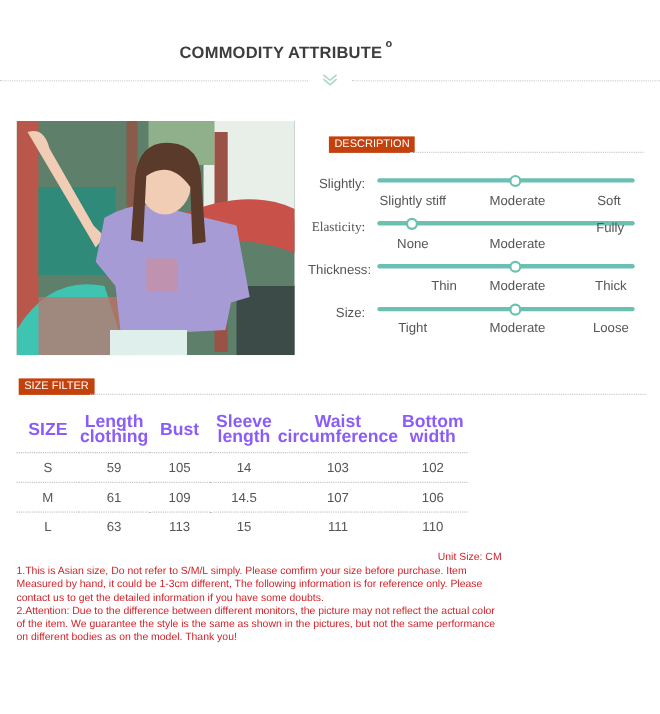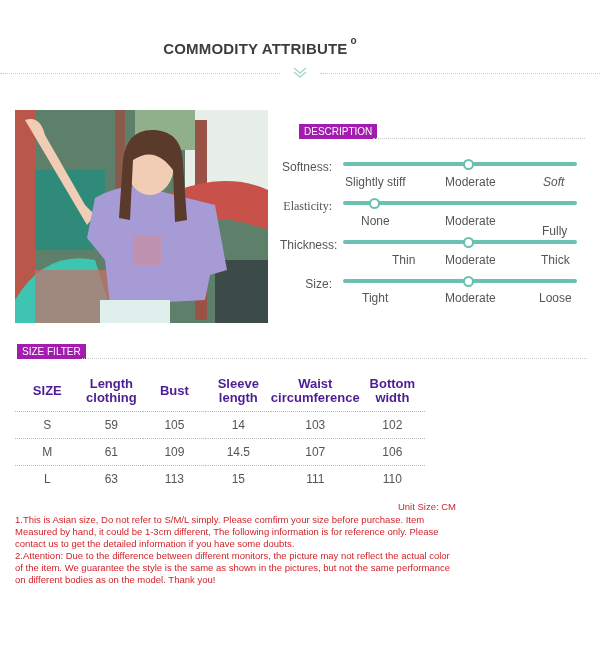--- a/index.html
+++ b/index.html
@@ -3,27 +3,27 @@
   <meta charset="utf-8">
   <style>
     html, body { margin:0; padding:0; background:#ffffff; }
     body { width:600px; height:649px; position:relative; overflow:hidden; font-family:"DejaVu Sans", sans-serif; color:#444; }
     .abs { position:absolute; }
     .title { left:0; width:520px; top:40px; text-align:center; font-family:"Liberation Sans", sans-serif; font-weight:bold; font-size:15px; color:#3d3d3d; letter-spacing:0.2px; }
     .title .deg { position:relative; top:-10px; font-size:10px; margin-left:3px; font-weight:bold; }
     .dotline { border-top:1px dotted #c9c9c9; height:0; }
     .chev { left:291px; top:67px; width:18px; height:12px; }
     .photo { left:15px; top:110px; width:253px; height:213px; overflow:hidden; }
-    .badge { background:#a21caf; color:#fff; font-family:"Liberation Sans", sans-serif; font-size:10px; padding:0 5px; height:15px; line-height:15px; }
+    .badge { background:#c2410c; color:#fff; font-family:"Liberation Sans", sans-serif; font-size:10px; padding:0 5px; height:15px; line-height:15px; }
     .attr-label { font-family:"Liberation Sans", sans-serif; font-size:12px; color:#555; text-align:right; width:52px; }
     .track { height:4px; background:#6cc0b2; border-radius:2px; }
     .knob { width:7px; height:7px; background:#fff; border:2px solid #6cc0b2; border-radius:50%; }
     .tick { font-family:"Liberation Sans", sans-serif; font-size:12px; color:#555; }
     table.sz { border-collapse:collapse; font-family:"Liberation Sans", sans-serif; }
-    table.sz th { font-size:13px; font-weight:bold; color:#4c1d95; text-align:center; line-height:14px; height:40px; padding:0; border-bottom:1px dotted #bbb; }
+    table.sz th { font-size:16px; font-weight:bold; color:#8b5cf6; text-align:center; line-height:14px; height:40px; padding:0; border-bottom:1px dotted #bbb; }
     table.sz td { font-size:12px; color:#555; text-align:center; height:26px; padding:0; border-bottom:1px dotted #bbb; }
     table.sz tr:last-child td { border-bottom:none; }
     .note { font-family:"Liberation Sans", sans-serif; font-size:9.5px; color:#d2232a; line-height:12px; }
   </style>
 </head>
 <body>
 
 <div class="abs title">
   <span>COMMODITY ATTRIBUTE</span><span class="deg">o</span>
 </div>
@@ -52,33 +52,33 @@
     <rect x="118" y="125" width="28" height="30" fill="#c98ea0" opacity="0.7"></rect>
     <ellipse cx="135" cy="55" rx="24" ry="30" fill="#f2cdb6"></ellipse>
     <path d="M108 50 Q112 18 140 20 Q168 22 168 55 L172 110 L160 112 L158 60 Q140 35 118 50 L115 110 L104 108 Z" fill="#5a3a2a"></path>
     <rect x="85" y="190" width="70" height="23" fill="#dff0ec"></rect>
   </svg>
 </div>
 
 <div class="abs badge" style="left:299px;top:124px;">DESCRIPTION</div>
 <div class="abs dotline" style="left:373px;top:138px;width:212px;"></div>
 
-<div class="abs attr-label" style="left:280px;top:160px;">Softness:</div>
+<div class="abs attr-label" style="left:280px;top:160px;">Slightly:</div>
 <div class="abs track" style="left:343px;top:162px;width:234px;"></div>
 <div class="abs knob" style="left:463px;top:159px;"></div>
 <div class="abs tick" style="left:345px;top:175px;text-align:right;">Slightly stiff</div>
 <div class="abs tick" style="left:445px;top:175px;">Moderate</div>
-<div class="abs tick" style="left:543px;top:175px;font-style:italic;">Soft</div>
+<div class="abs tick" style="left:543px;top:175px;">Soft</div>
 
 <div class="abs attr-label" style="left:280px;top:199px;font-family:Liberation Serif, serif;">Elasticity:</div>
 <div class="abs track" style="left:343px;top:201px;width:234px;"></div>
 <div class="abs knob" style="left:369px;top:198px;"></div>
 <div class="abs tick" style="left:361px;top:214px;text-align:right;">None</div>
 <div class="abs tick" style="left:445px;top:214px;">Moderate</div>
-<div class="abs tick" style="left:542px;top:224px;">Fully</div>
+<div class="abs tick" style="left:542px;top:200px;">Fully</div>
 
 <div class="abs attr-label" style="left:280px;top:238px;">Thickness:</div>
 <div class="abs track" style="left:343px;top:240px;width:234px;"></div>
 <div class="abs knob" style="left:463px;top:237px;"></div>
 <div class="abs tick" style="left:380px;top:253px;margin-left:12px;">Thin</div>
 <div class="abs tick" style="left:445px;top:253px;">Moderate</div>
 <div class="abs tick" style="left:541px;top:253px;">Thick</div>
 
 <div class="abs attr-label" style="left:280px;top:277px;">Size:</div>
 <div class="abs track" style="left:343px;top:279px;width:234px;"></div>

